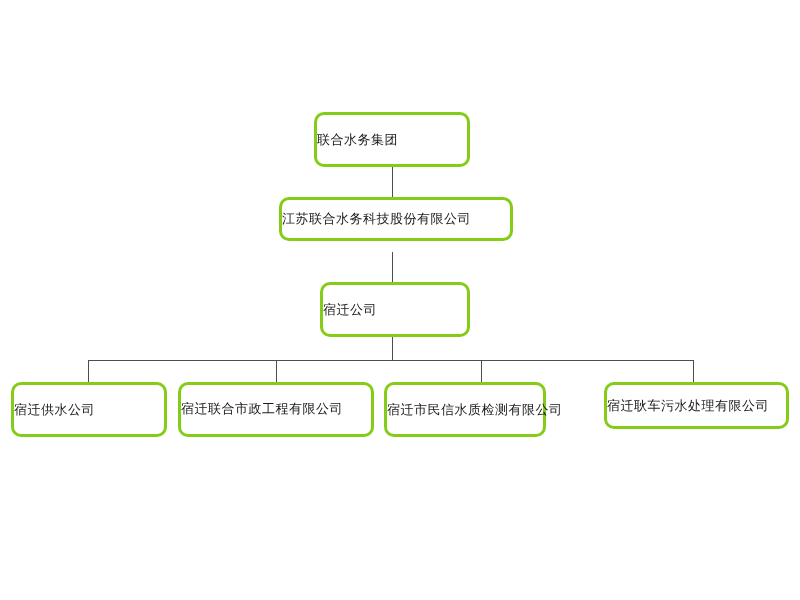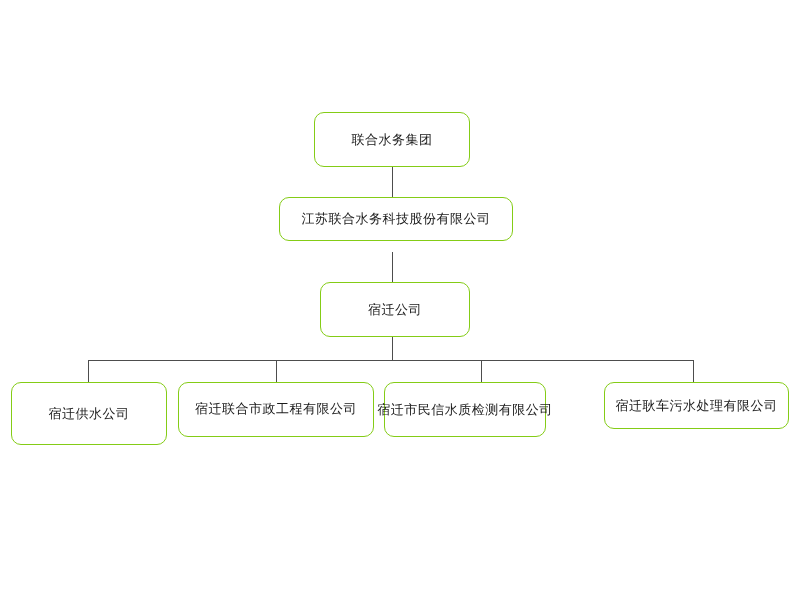--- a/index.html
+++ b/index.html
@@ -16,25 +16,25 @@
   #chart-canvas {
     position: relative;
     width: 800px;
     height: 600px;
     background: #ffffff;
   }
   .node {
     position: absolute;
     box-sizing: border-box;
     background: #ffffff;
-    border: 1px solid #84cc16;
+    border: 3px solid #84cc16;
     border-radius: 10px;
     display: flex;
     align-items: center;
-    justify-content: center;
+    justify-content: flex-start;
     text-align: center;
     color: #1a1a1a;
     font-size: 13px;
     line-height: 1.2;
     letter-spacing: 0.5px;
     white-space: nowrap;
   }
   .connector {
     position: absolute;
     background: #4d4d4d;
@@ -69,21 +69,21 @@
 
   <div class="connector v" style="left:392px; top:337px; height:24px;"></div>
 
   <div class="connector h" style="left:88px; top:360px; width:605px;"></div>
 
   <div class="connector v" style="left:88px; top:360px; height:22px;"></div>
   <div class="connector v" style="left:276px; top:360px; height:22px;"></div>
   <div class="connector v" style="left:481px; top:360px; height:22px;"></div>
   <div class="connector v" style="left:693px; top:360px; height:22px;"></div>
 
-  <div class="node" style="left:11px; top:382px; width:156px; height:63px;">
+  <div class="node" style="left:11px; top:382px; width:156px; height:55px;">
     <span>宿迁供水公司</span>
   </div>
 
   <div class="node" style="left:178px; top:382px; width:196px; height:55px;font-family:Liberation Mono, monospace;">
     <span>宿迁联合市政工程有限公司</span>
   </div>
 
   <div class="node" style="left:384px; top:382px; width:162px; height:55px;">
     <span>宿迁市民信水质检测有限公司</span>
   </div>

